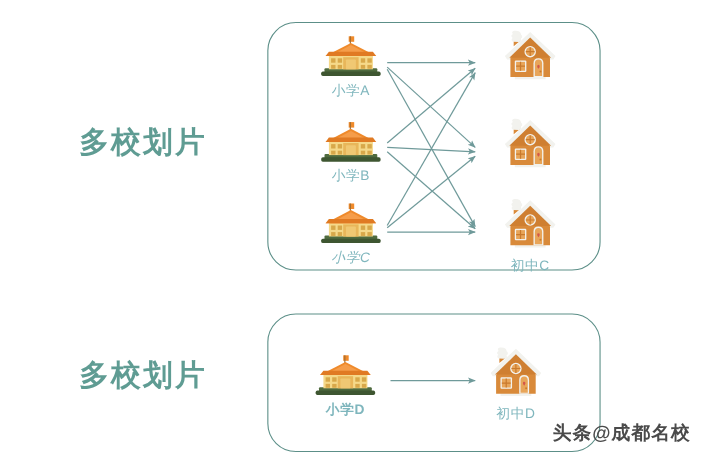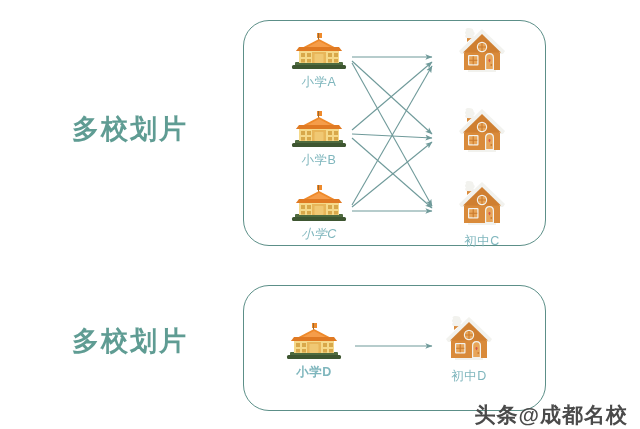--- a/index.html
+++ b/index.html
@@ -90,22 +90,22 @@
     left: 0; top: 0;
     width: 640px;
     height: 429px;
     pointer-events: none;
   }
 
   
   #watermark {
     position: absolute;
     right: 12px;
-    bottom: 0;
-    font-size: 21px;
+    bottom: 24px;
+    font-size: 17px;
     font-weight: bold;
     color: #4a4a4a;
     letter-spacing: 1px;
     white-space: nowrap;
   }
 </style>
 </head>
 <body>
 
 <div id="stage">

